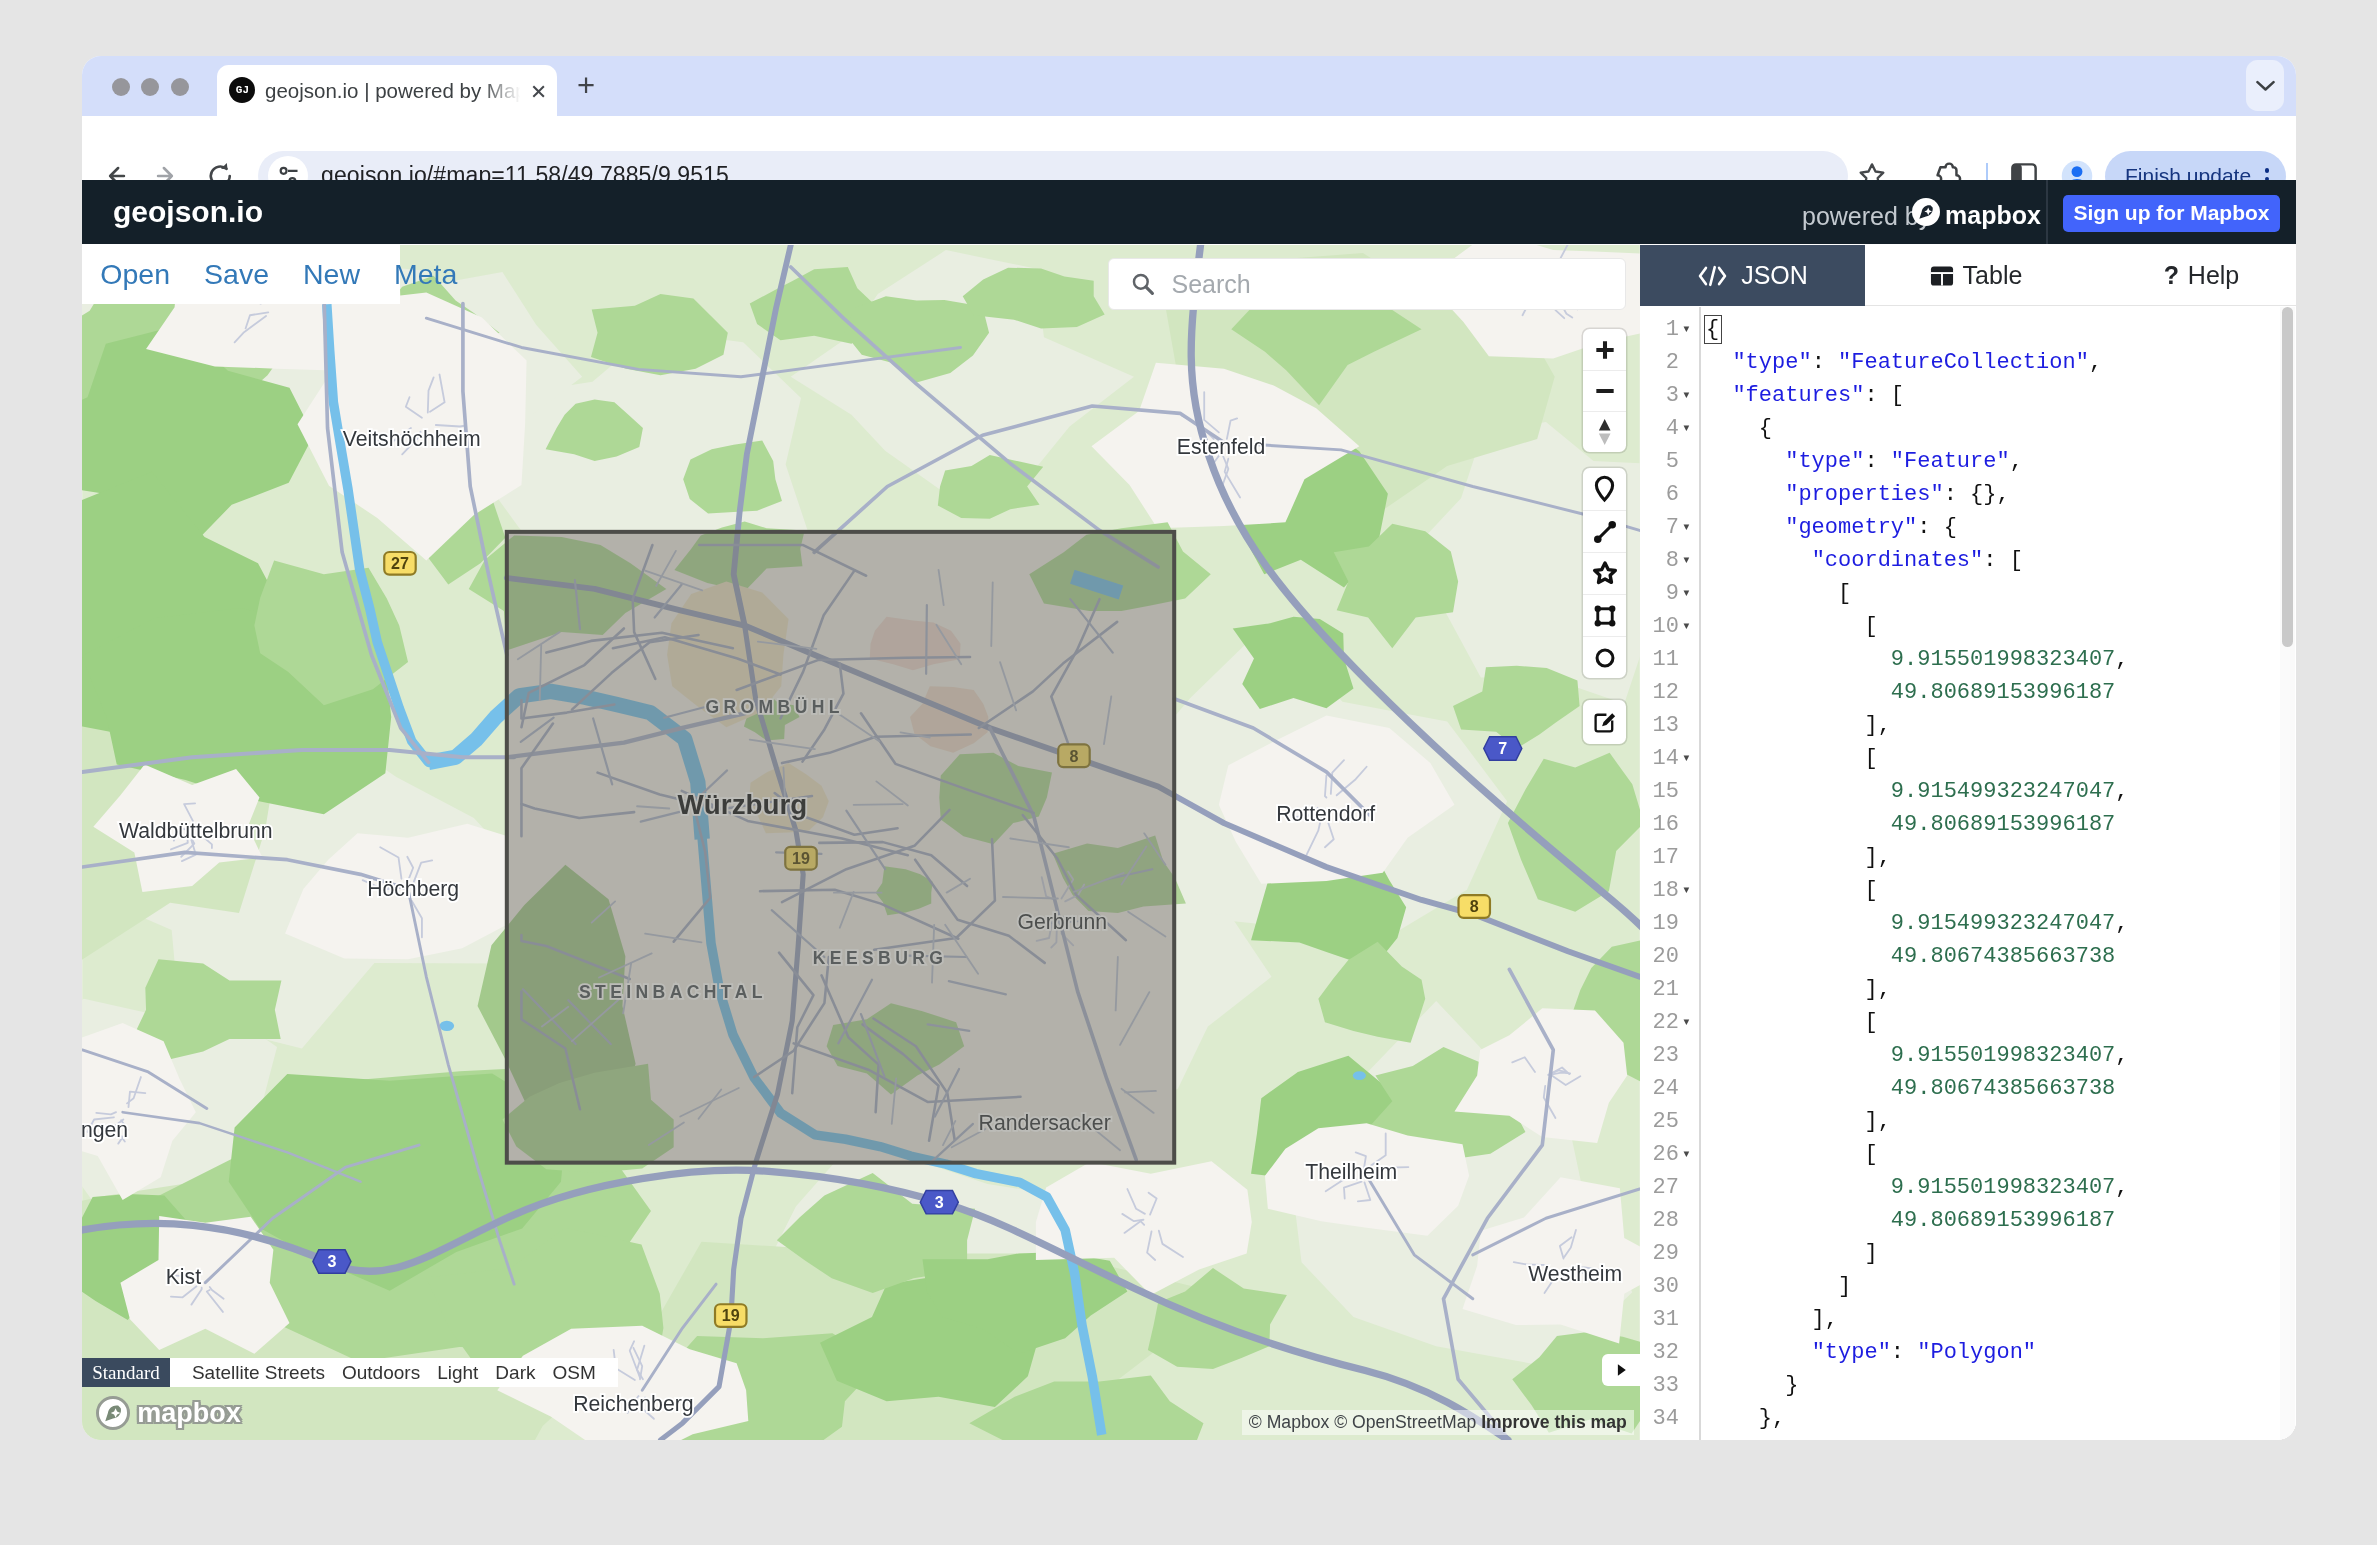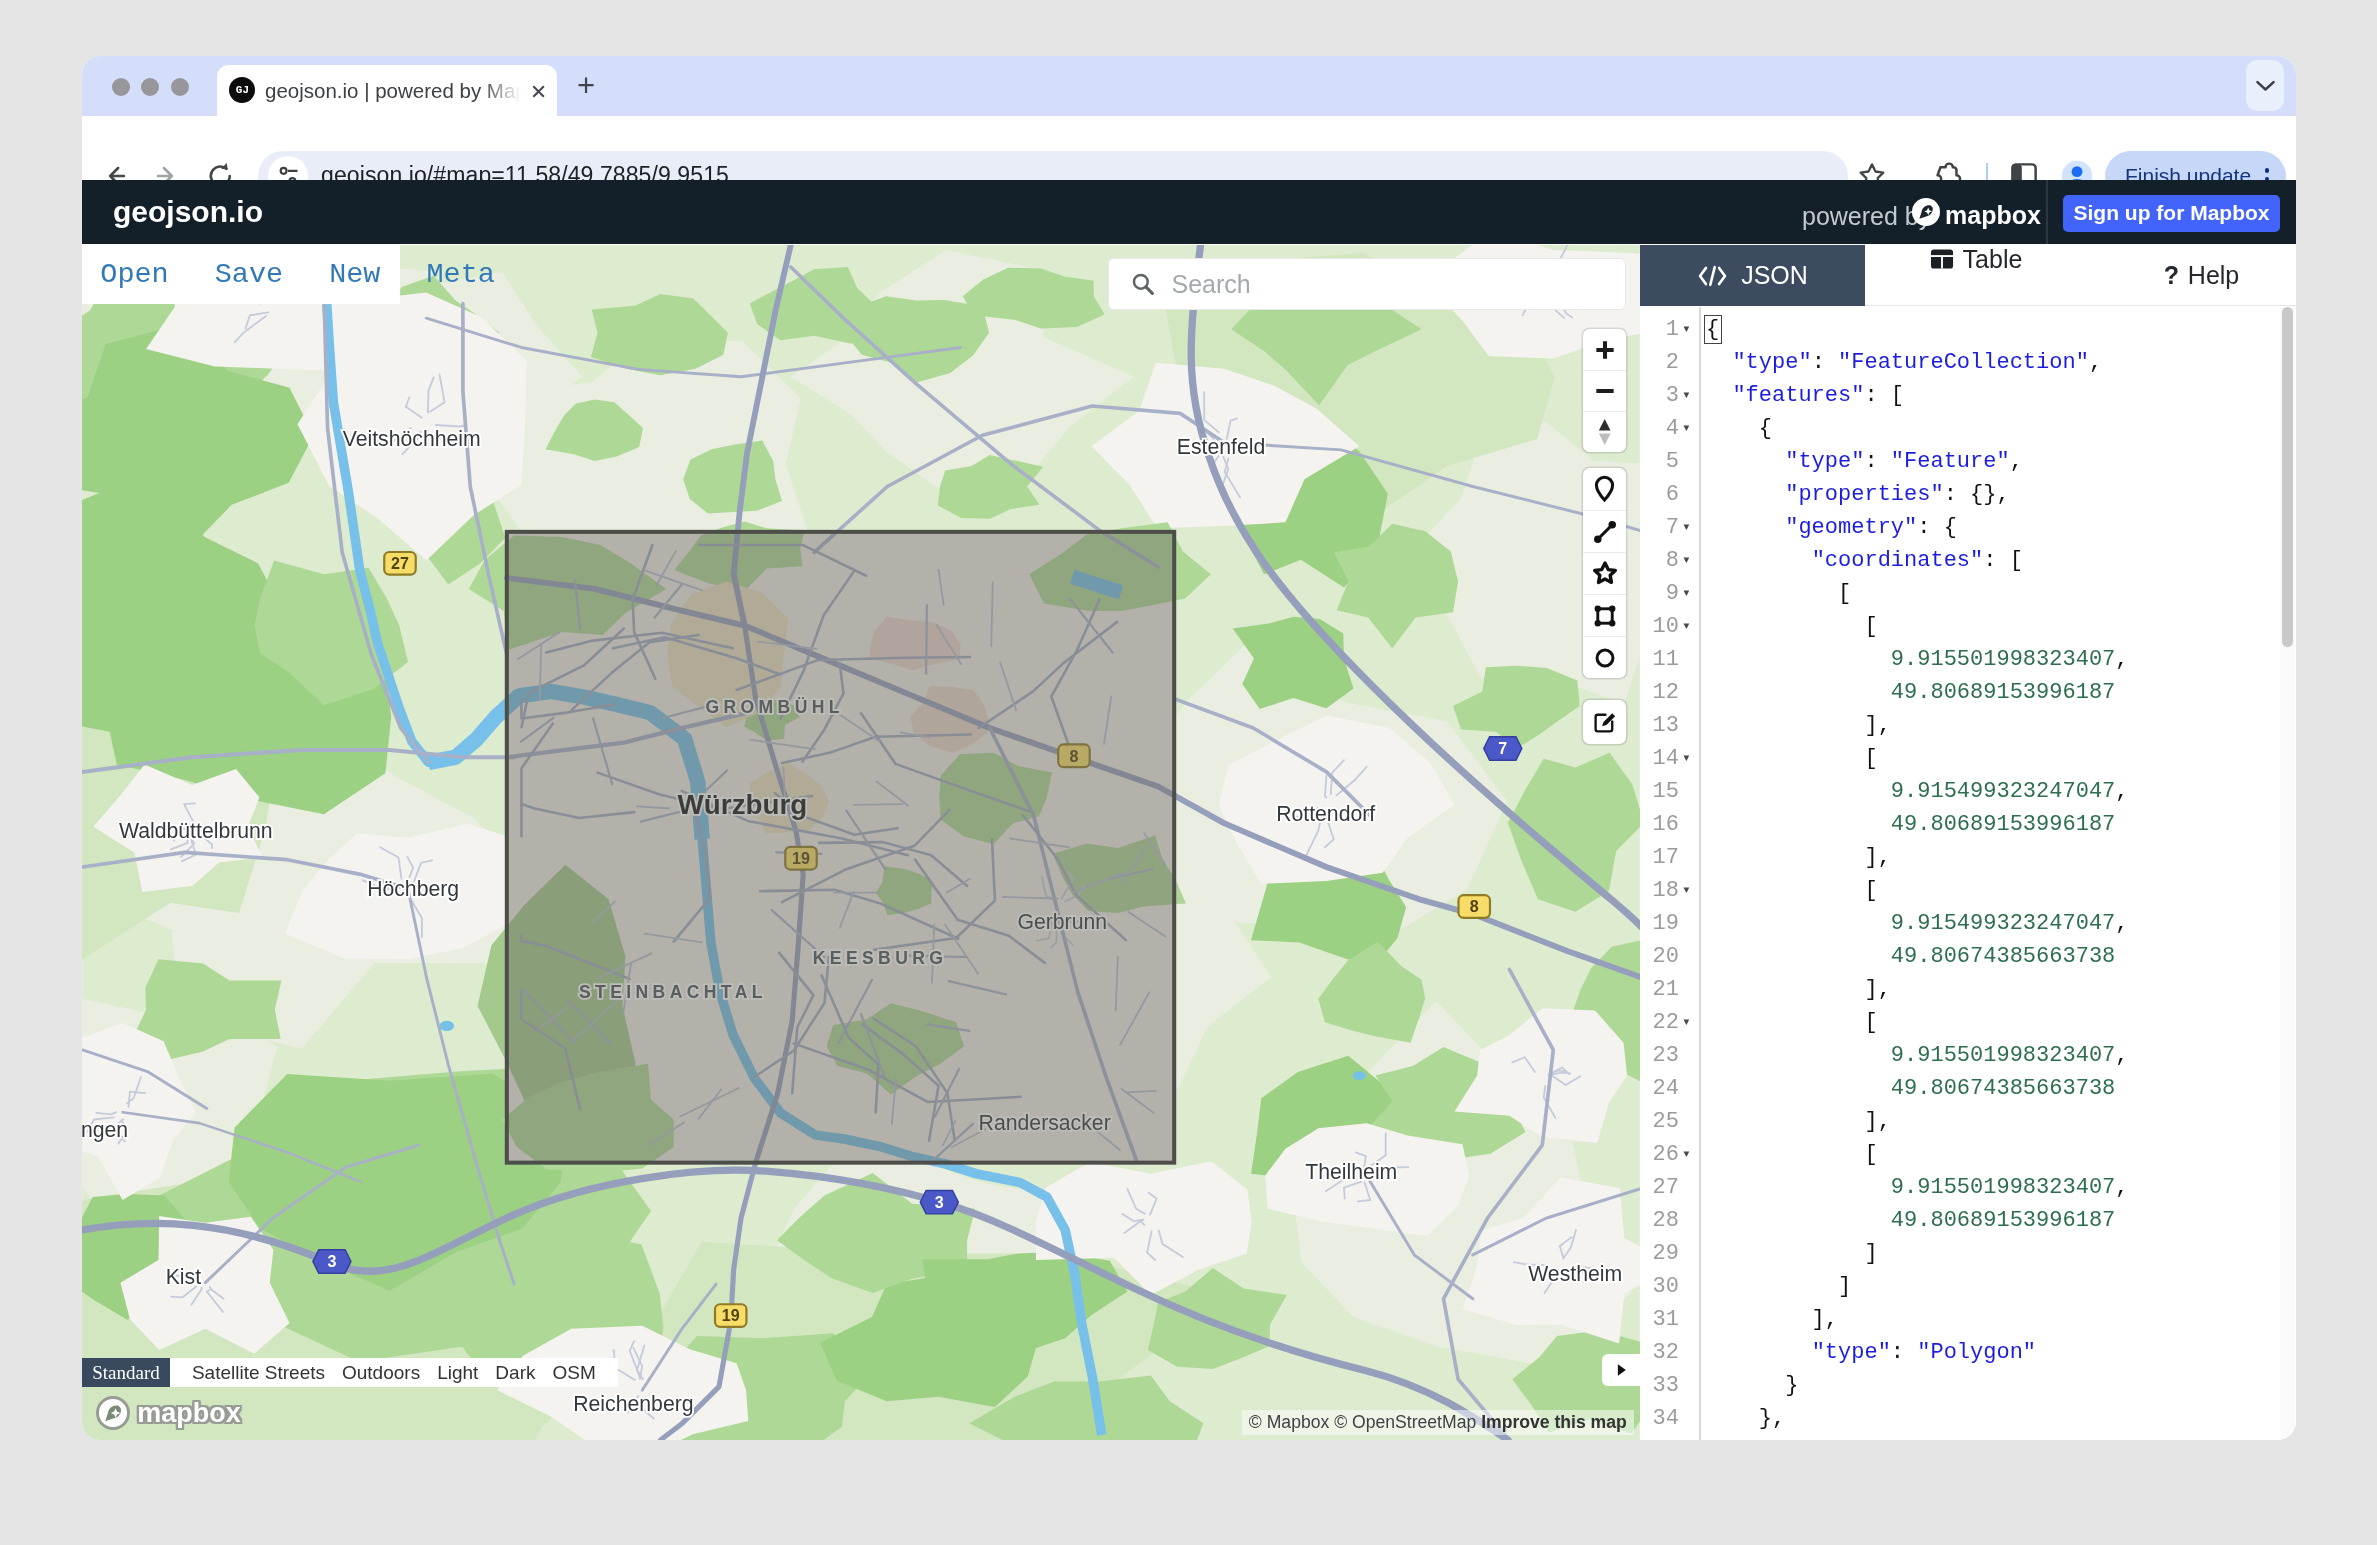--- a/index.html
+++ b/index.html
@@ -51,21 +51,21 @@
             border-radius:5.1px; color:#fff; font-size:23px; font-weight:bold;
             display:flex; align-items:center; justify-content:center; }
   #signup { font-size:21px !important; }
 
   
   #content { position:absolute; left:0; top:189px; width:2214px; height:1195px; }
   #mapwrap { position:absolute; left:0; top:0; width:1558px; height:1195px; overflow:hidden; background:#edf1e8; }
 
   
   #menu { position:absolute; left:0; top:0; width:318px; height:59px; background:#fff; display:flex;
-          align-items:center; gap:46px; padding-left:18.3px; font-size:28.5px; color:#3379b8;font-family:Liberation Mono, monospace; }
+          align-items:center; gap:34px; padding-left:18.3px; font-size:28.5px; color:#3379b8; }
   #search { position:absolute; left:1026px; top:13px; width:518px; height:52px; background:#fff;
             border-radius:5.9px; border:1.5px solid #e8e8e8; display:flex; align-items:center; }
   #search .mag { margin-left:20.5px; }
   #search .ph { margin-left:16px; font-size:25px; color:#a4a9ae; }
   .ctl { position:absolute; left:1501px; width:43px; background:#fff; border-radius:6.6px;
          box-shadow:0 0 0 1.5px rgba(0,0,0,0.12); display:flex; flex-direction:column; }
   .ctl .c { width:43px; display:flex; align-items:center; justify-content:center; }
   .ctl .c + .c { border-top:1.5px solid #ececec; }
   #switcher { position:absolute; left:0; top:1113px; height:29px; display:flex; font-size:19px; }
   #std { background:#3a4a5e; color:#fff; display:flex; align-items:center; padding:0 10.2px;font-family:Liberation Serif, serif; }
@@ -79,21 +79,21 @@
       text-shadow:-2.2px -2.2px 0 #969c94, 2.2px -2.2px 0 #969c94, -2.2px 2.2px 0 #969c94, 2.2px 2.2px 0 #969c94,
                   -2.2px 0 0 #969c94, 2.2px 0 0 #969c94, 0 -2.2px 0 #969c94, 0 2.2px 0 #969c94; }
 
   
   #panel { position:absolute; left:1558px; top:0; width:656px; height:1195px; background:#fff; }
   #ptabs { position:absolute; left:0; top:0; width:656px; height:61px; background:#fff;
            border-bottom:1.5px solid #e4e4e4; }
   #jsontab { position:absolute; left:0; top:0; width:225px; height:61px; background:#3c4b60; color:#fff;
              font-size:25px; display:flex; align-items:center; justify-content:center; gap:13px; }
   #tabletab { position:absolute; left:225px; top:0; width:220px; height:61px; color:#24272b; font-size:25px;
-              display:flex; align-items:flex-start; justify-content:center; gap:7px; }
+              display:flex; align-items:center; justify-content:center; gap:7px; }
   #helptab { position:absolute; left:468px; top:0; width:187px; height:61px; color:#24272b; font-size:25px;
              display:flex; align-items:center; justify-content:center; gap:8.8px; }
   #editor { position:absolute; left:0; top:62px; width:656px; height:1133px; background:#fff; overflow:hidden;
             font-family:"Liberation Mono", monospace; font-size:22px; }
   #gutsep { position:absolute; left:59px; top:0; width:1.5px; height:1133px; background:#d9d9d9; }
   #gut { position:absolute; left:0; top:5.9px; width:39px; text-align:right; color:#9b9b9b; line-height:33px; }
   #folds { position:absolute; left:42px; top:5.9px; width:16px; line-height:33px; color:#4a4a4a; font-size:14.6px; }
   #code { position:absolute; left:66px; top:5.9px; line-height:33px; color:#111; white-space:pre; }
   #code .s { color:#1d1de0; }
   #code .n { color:#2d6e4e; }

